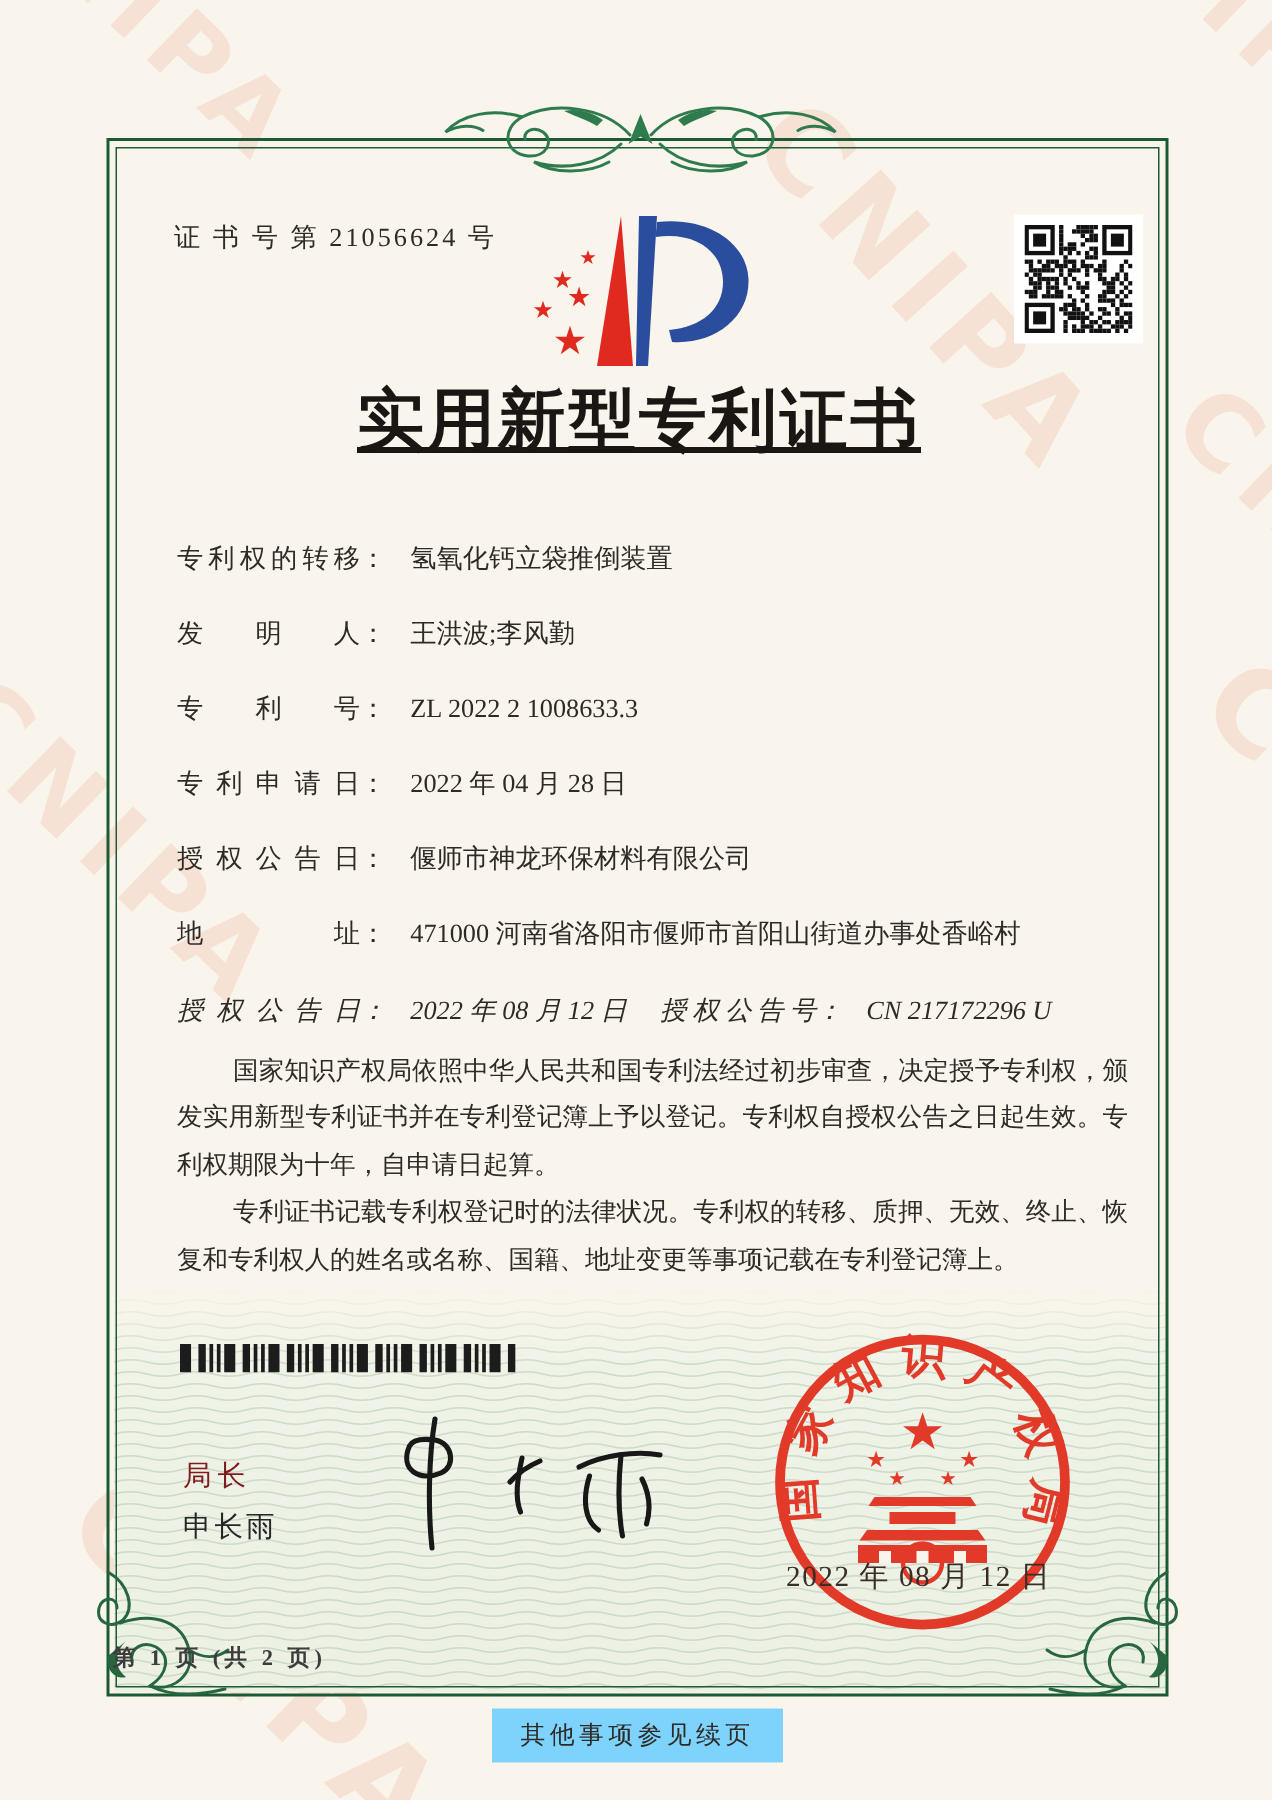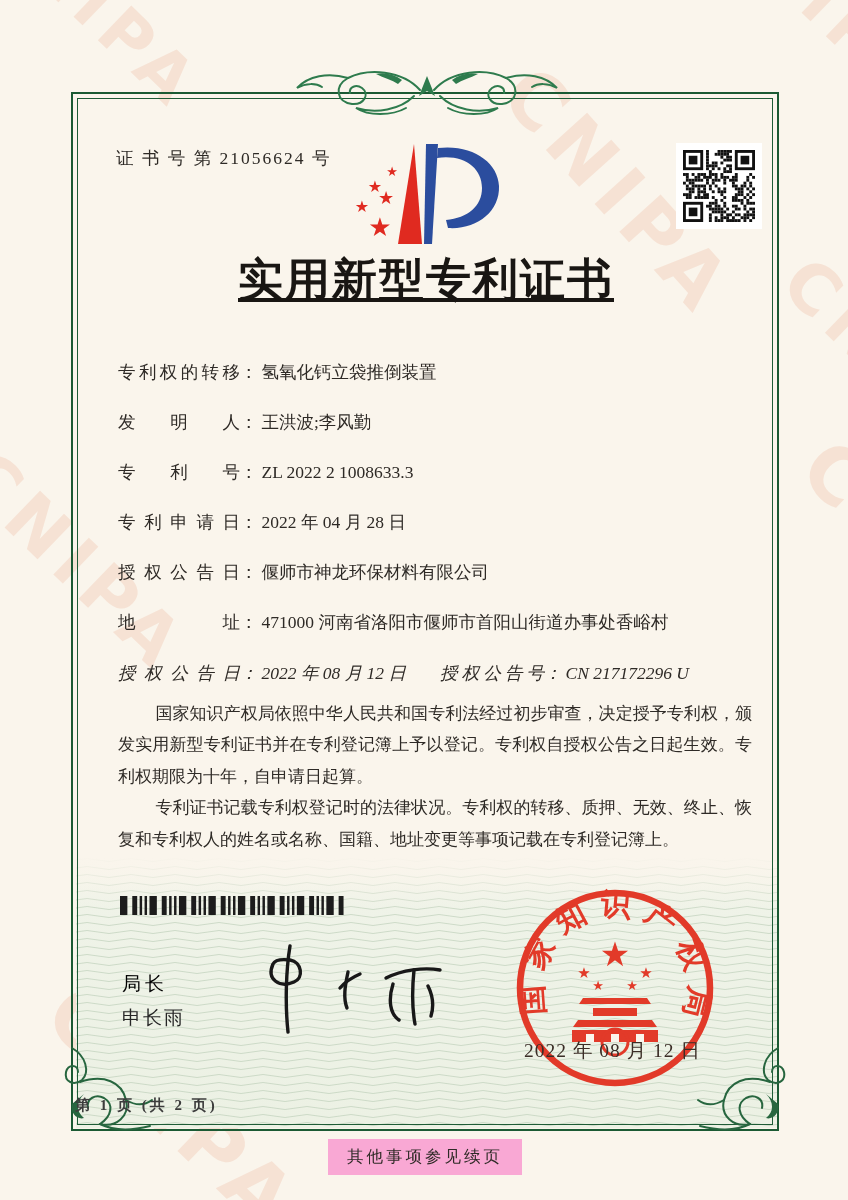--- a/index.html
+++ b/index.html
@@ -14,34 +14,34 @@
   .border-outer{position:absolute;left:71px;top:92px;width:708px;height:1039px;
         border:2.6px solid #1b5a33;z-index:2;box-sizing:border-box;}
   .border-inner{position:absolute;left:77px;top:98px;width:696px;height:1027px;
         border:1px solid #1e5c36;z-index:2;box-sizing:border-box;}
   .certno{position:absolute;left:116px;top:146px;font-size:17.5px;letter-spacing:2px;z-index:3;}
   .title{position:absolute;left:75px;top:250px;width:702px;text-align:center;
         font-size:45px;font-weight:700;letter-spacing:2px;color:#191613;z-index:3;text-decoration:underline;}
   .frow{position:absolute;left:118px;font-size:17.5px;z-index:3;white-space:nowrap;}
   .flabel{display:inline-block;width:122px;text-align:justify;text-align-last:justify;}
   .flabel2{display:inline-block;width:104px;text-align:justify;text-align-last:justify;}
-  .fvalue{margin-left:4px;}
+  .fvalue{margin-left:16px;}
   .fpair2{position:absolute;left:322px;top:0;}
   .body-text{position:absolute;left:118px;width:634px;font-size:17px;line-height:31.4px;
         text-align:justify;z-index:3;}
   .body-text p{margin:0;text-indent:2.2em;}
   .sig-title{position:absolute;left:122px;top:971px;font-size:19px;letter-spacing:4px;
-        font-family:"Liberation Sans","DejaVu Sans",sans-serif;color:#000000;z-index:3;}
+        font-family:"Liberation Sans","DejaVu Sans",sans-serif;color:#7f1d1d;z-index:3;}
   .sig-name{position:absolute;left:122px;top:1005px;font-size:19px;letter-spacing:2px;
         font-family:"Liberation Sans","DejaVu Sans",sans-serif;color:#262626;z-index:3;}
   .seal-date{position:absolute;left:524px;top:1037px;font-size:19.5px;letter-spacing:1px;
         color:#3a2d26;font-weight:500;z-index:4;}
   .pageinfo{position:absolute;left:75px;top:1096px;width:702px;text-align:left;
         font-size:15px;letter-spacing:3px;color:#3c3c3c;z-index:3;font-weight:bold;}
-  .contnote{position:absolute;left:328px;top:1139px;width:194px;height:36px;background:#f9a8d4;
+  .contnote{position:absolute;left:328px;top:1139px;width:194px;height:36px;background:#7dd3fc;
         text-align:center;line-height:36px;font-size:16.5px;letter-spacing:3px;z-index:3;}
   .qrbox{position:absolute;left:676px;top:143px;width:86px;height:86px;background:#ffffff;z-index:3;}
   .abs{position:absolute;z-index:3;}
 </style>
 </head>
 <body>
 
 <div class="page">
 
   <div class="wm" style="left:-40px;top:-34px;font-size:66px;">CNIPA</div>

